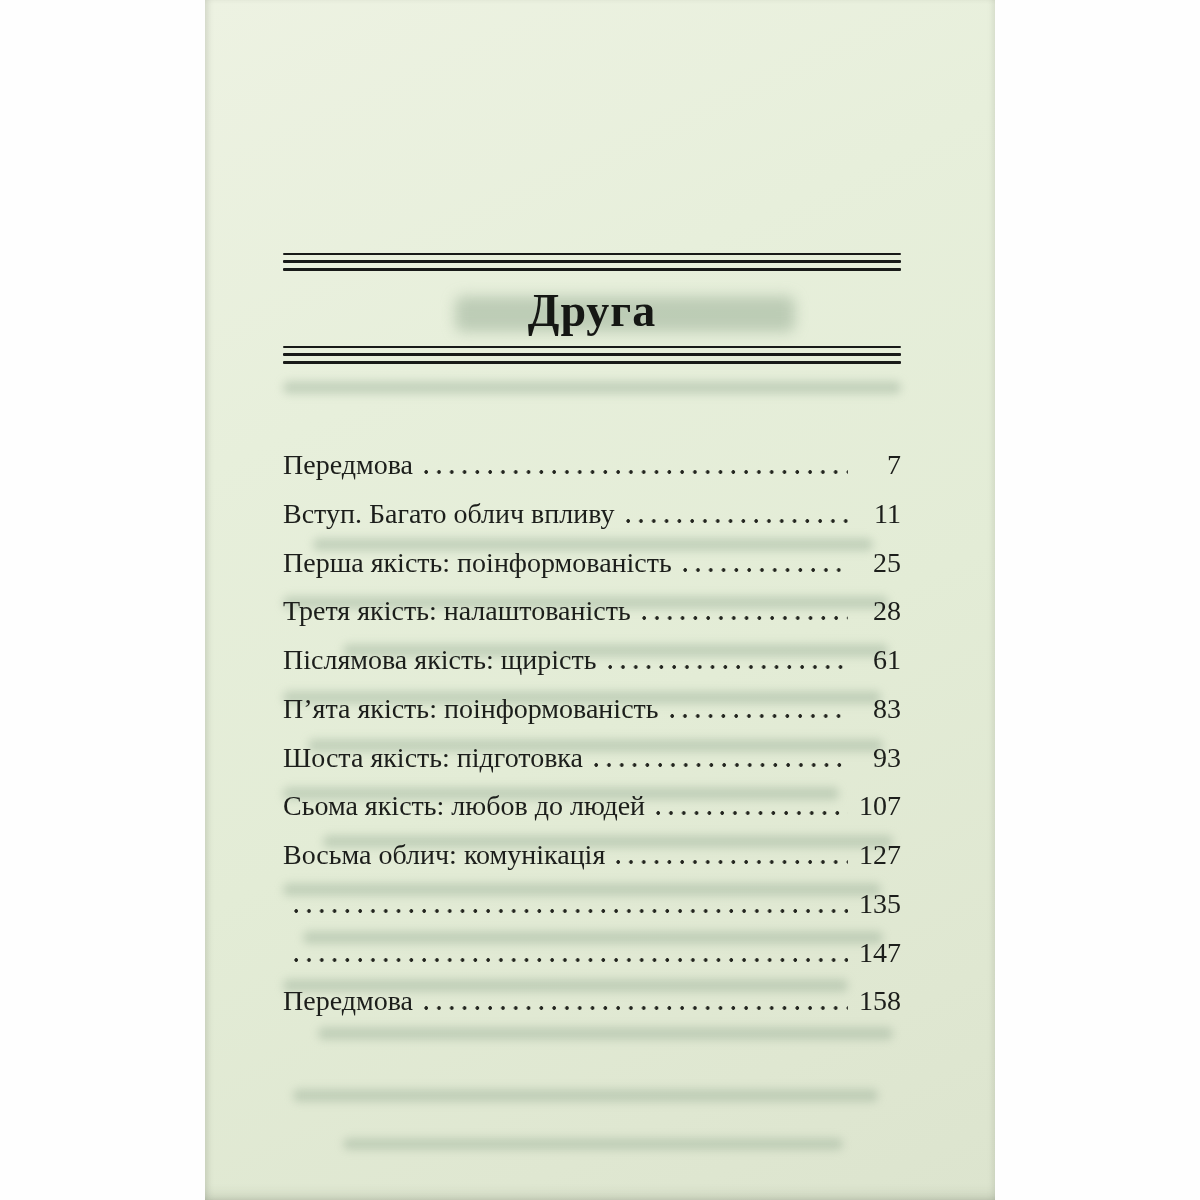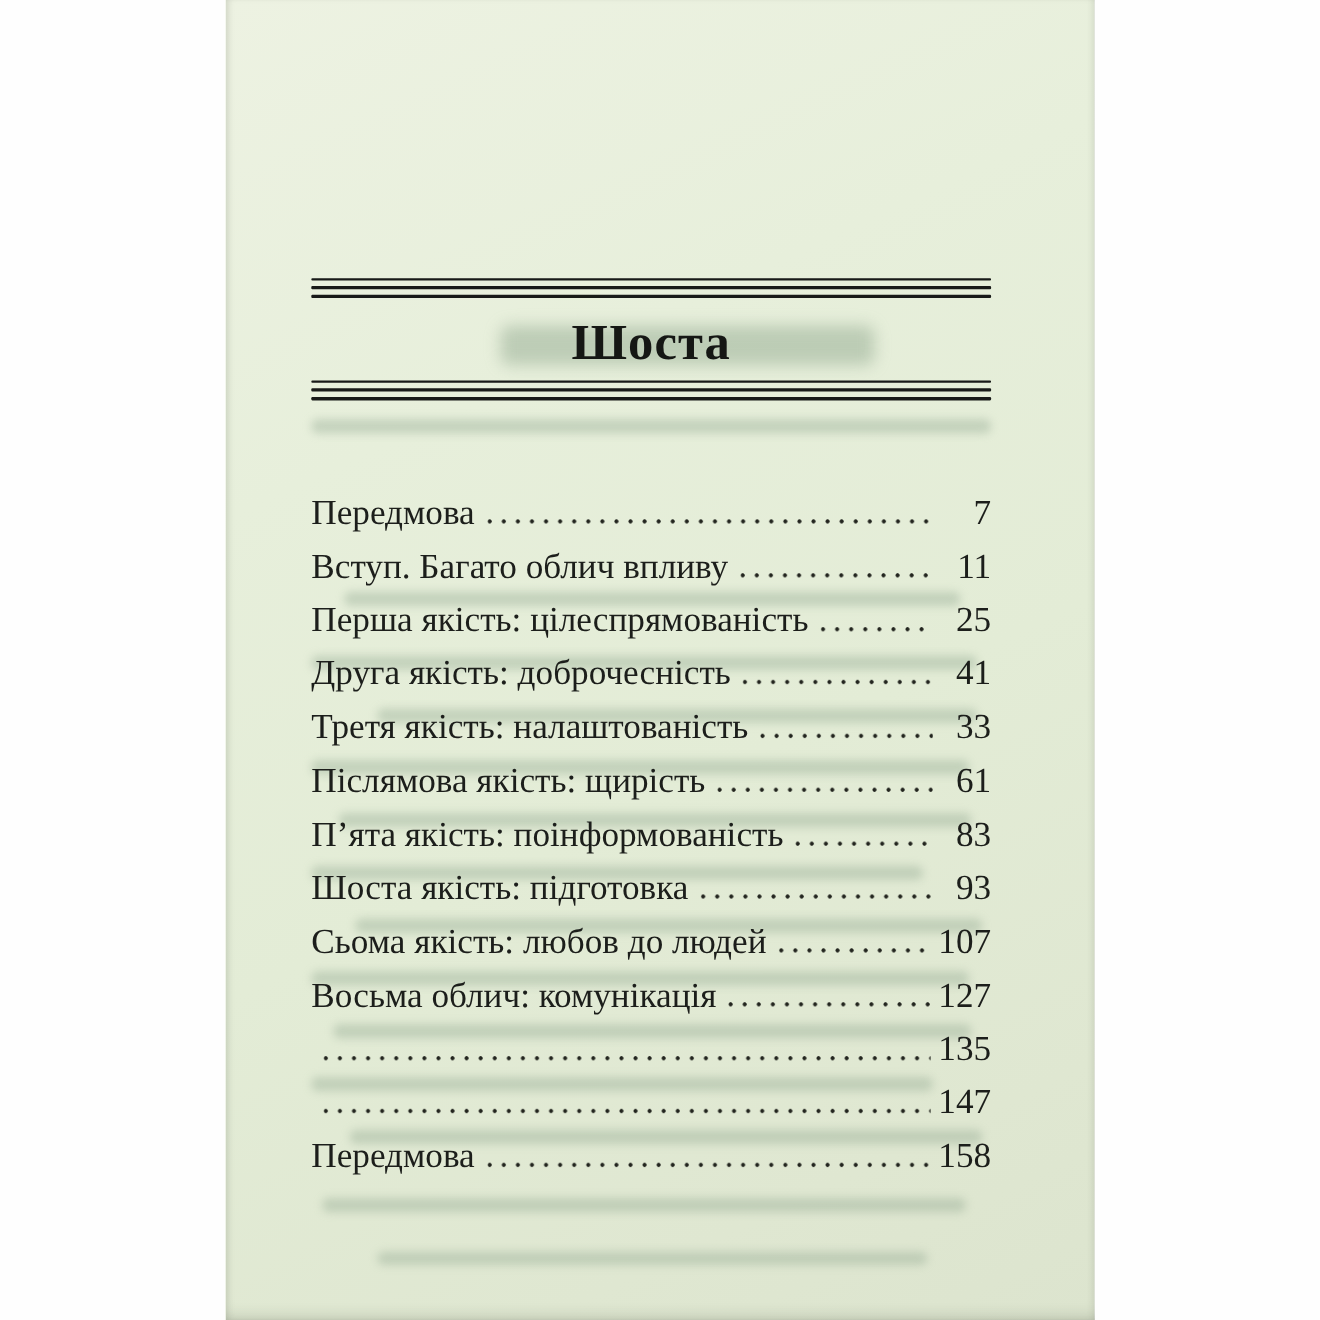--- a/index.html
+++ b/index.html
@@ -37,21 +37,21 @@
     color:#151714;letter-spacing:1px;
   }
   
   .toc-list{
     position:absolute;top:441px;left:0;width:618px;
     display:flex;flex-direction:column;
   }
   .toc-row{
     display:flex;align-items:baseline;
     height:48.75px;line-height:48.75px;
-    font-size:32px;color:#1c1e1b;white-space:nowrap;
+    font-size:28px;color:#1c1e1b;white-space:nowrap;
   }
   .toc-label{flex:0 0 auto;}
   .toc-dots{
     flex:1 1 auto;height:4px;margin:0 7px 0 11px;align-self:baseline;
     background-image:radial-gradient(circle at 2.2px 2px,#23251f 1.55px,rgba(0,0,0,0) 2.1px);
     background-size:12.8px 4px;background-repeat:repeat-x;background-position:left bottom;
   }
   .toc-page{flex:0 0 auto;min-width:46px;text-align:right;}
   
   .ghost{
@@ -89,21 +89,21 @@
       </div>
 
     <div class="content">
 
       <div class="rule-group top">
         <div class="rule thin"></div>
         <div class="rule"></div>
         <div class="rule"></div>
       </div>
 
-      <h1 class="page-title">Шоста</h1>
+      <h1 class="page-title">Друга</h1>
 
       <div class="rule-group bottom">
         <div class="rule thin"></div>
         <div class="rule"></div>
         <div class="rule"></div>
       </div>
 
       <div class="toc-list">
   <div class="toc-row">
     <span class="toc-label">Передмова</span>
@@ -111,35 +111,30 @@
     <span class="toc-page">7</span>
   </div>
 
   <div class="toc-row">
     <span class="toc-label">Вступ. Багато облич впливу</span>
     <span class="toc-dots"></span>
     <span class="toc-page">11</span>
   </div>
 
   <div class="toc-row">
-    <span class="toc-label">Перша якість: цілеспрямованість</span>
+    <span class="toc-label">Перша якість: поінформованість</span>
     <span class="toc-dots"></span>
     <span class="toc-page">25</span>
   </div>
 
-  <div class="toc-row">
-    <span class="toc-label">Друга якість: доброчесність</span>
-    <span class="toc-dots"></span>
-    <span class="toc-page">41</span>
-  </div>
 
   <div class="toc-row">
     <span class="toc-label">Третя якість: налаштованість</span>
     <span class="toc-dots"></span>
-    <span class="toc-page">33</span>
+    <span class="toc-page">28</span>
   </div>
 
   <div class="toc-row">
     <span class="toc-label">Післямова якість: щирість</span>
     <span class="toc-dots"></span>
     <span class="toc-page">61</span>
   </div>
 
   <div class="toc-row">
     <span class="toc-label">П’ята якість: поінформованість</span>

